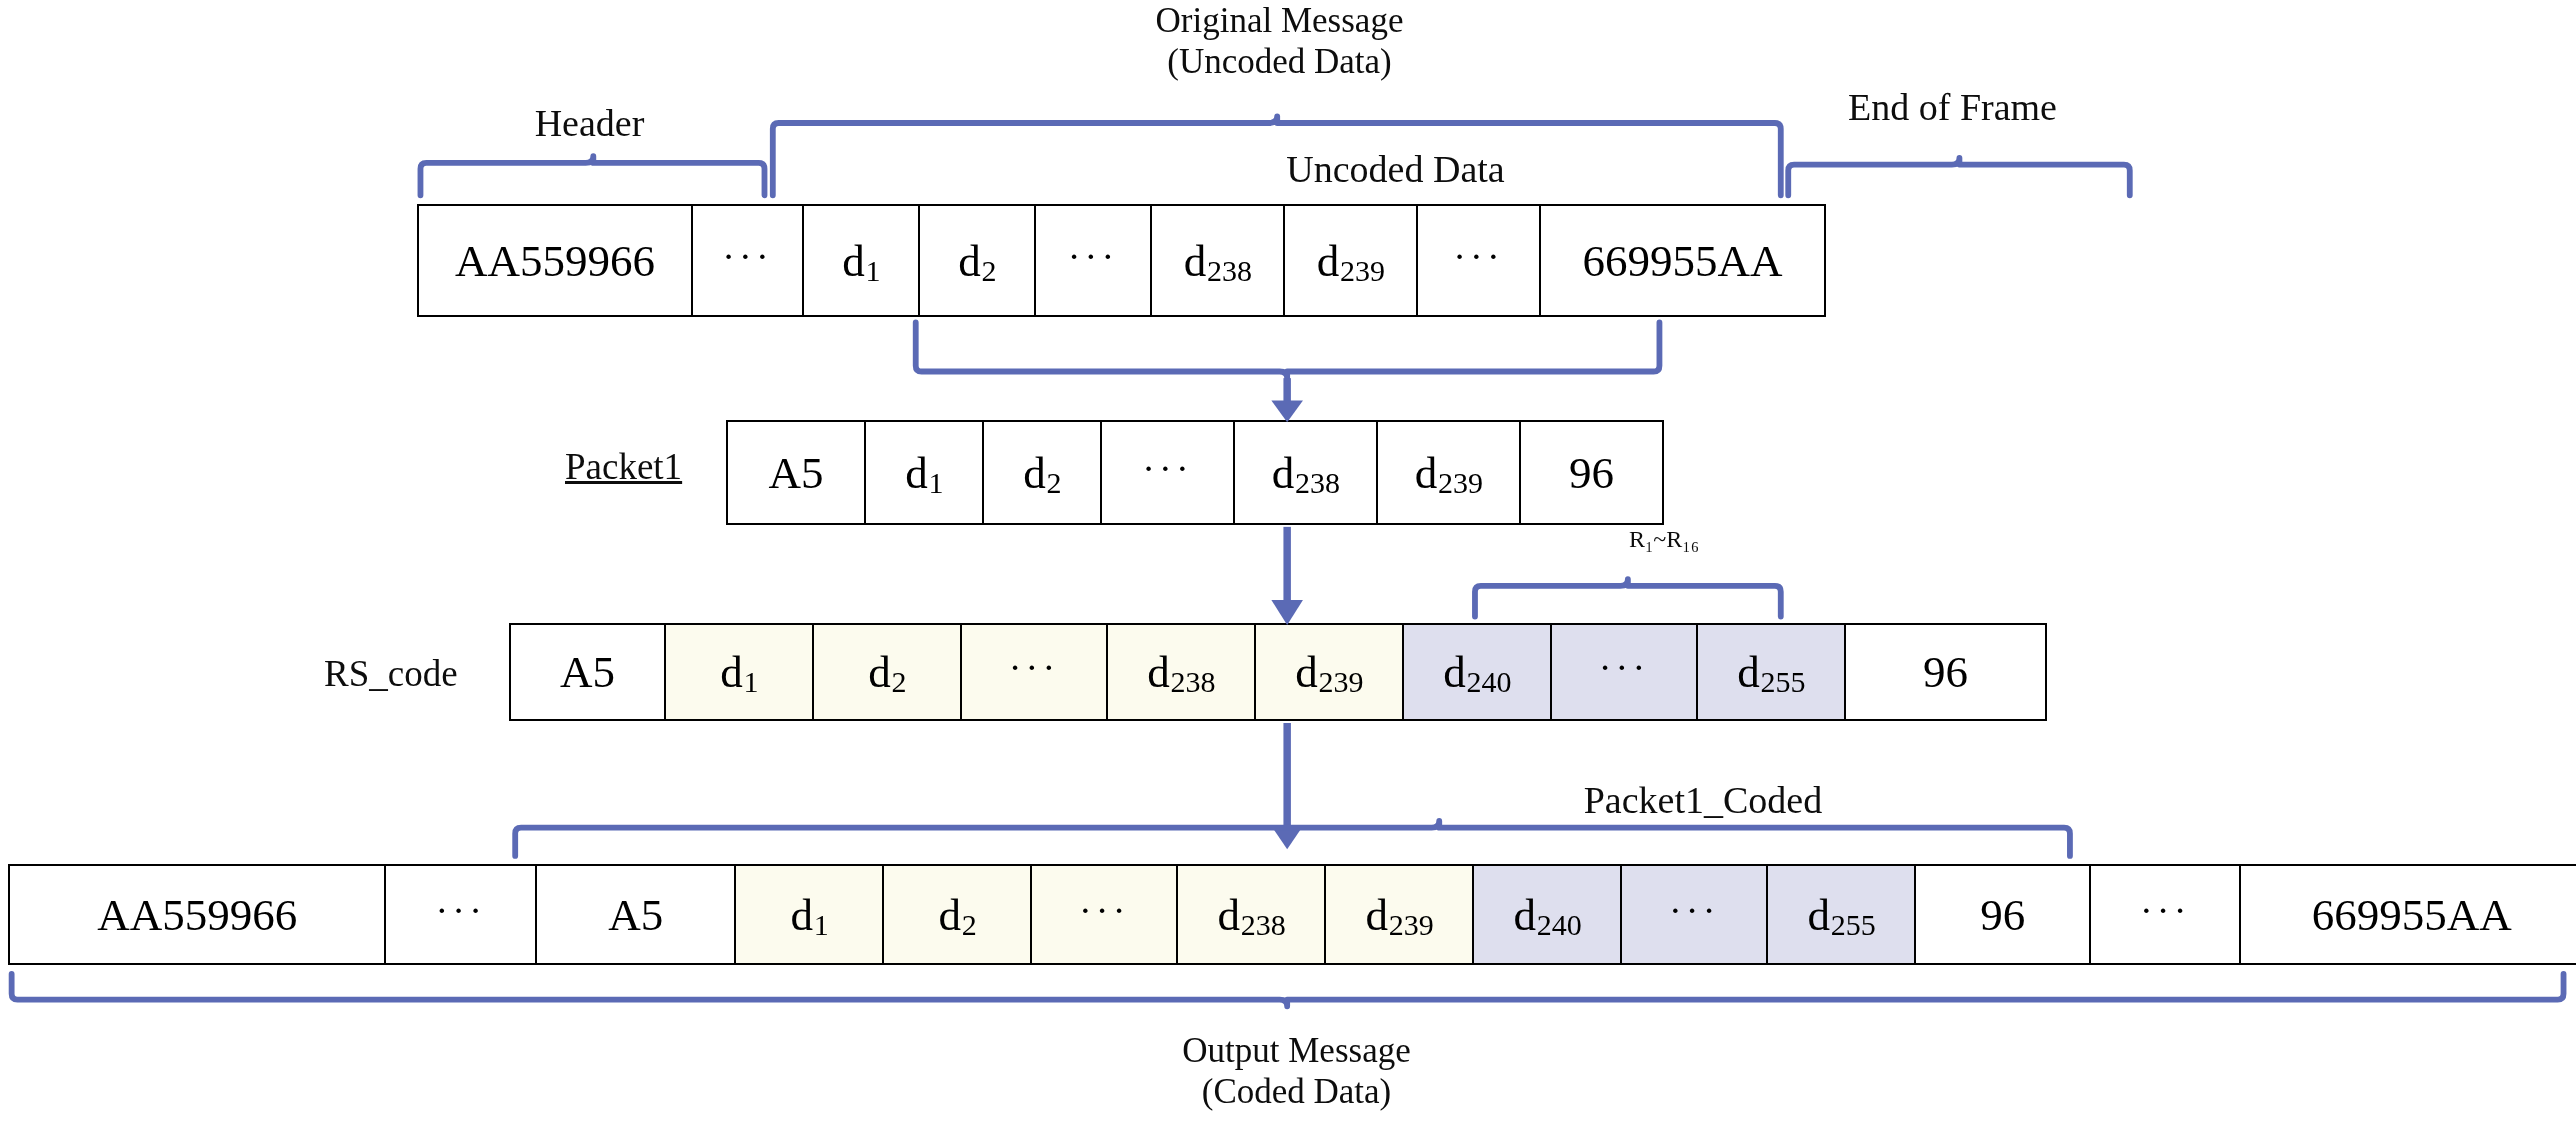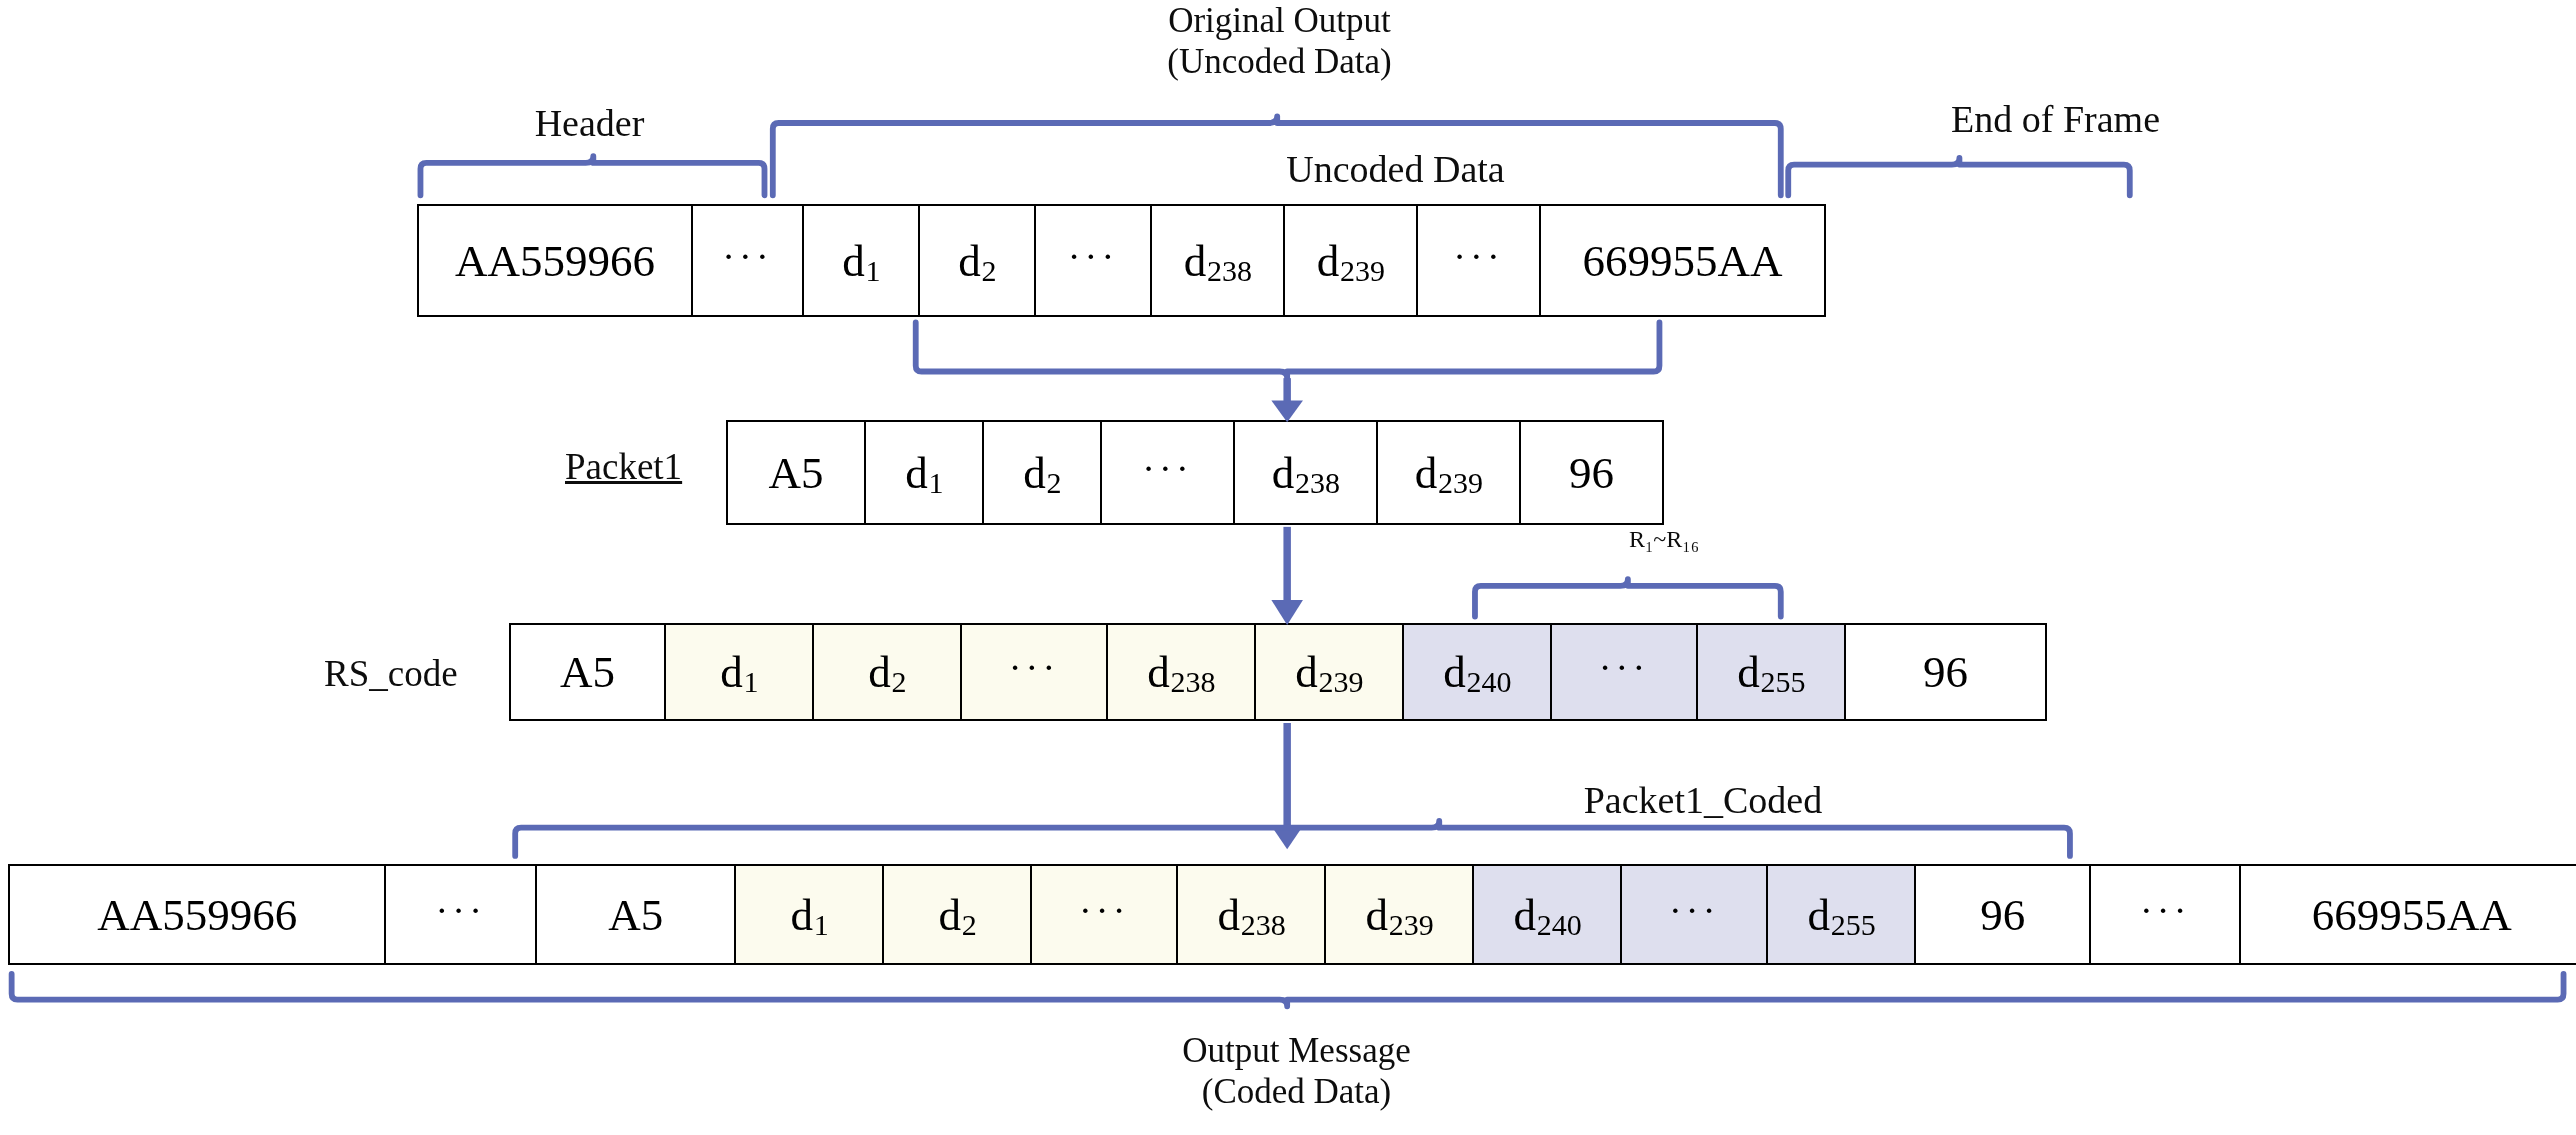--- a/index.html
+++ b/index.html
@@ -29,29 +29,29 @@
               pointer-events:none;}
   .br{fill:none;stroke:#5B6AB5;stroke-width:7;
       stroke-linecap:round;stroke-linejoin:round;}
   .ar{fill:none;stroke:#5B6AB5;stroke-width:9;}
   .arh{fill:#5B6AB5;}
 </style>
 </head>
 <body>
 
 <div class="lbl2" style="left:1130px;top:0px;width:299px;">
-  <span>Original Output</span><br>
+  <span>Original Message</span><br>
   <span>(Uncoded Data)</span>
 </div>
 
 <div class="lbl" style="left:465px;top:102px;width:249px;">Header</div>
 
 <div class="lbl" style="left:1246px;top:148px;width:299px;">Uncoded Data</div>
 
-<div class="lbl" style="left:1745px;top:98px;width:415px;text-align:right;">End of  Frame</div>
+<div class="lbl" style="left:1745px;top:86px;width:415px;">End of  Frame</div>
 
 <div class="rowlabel" style="left:565px;top:445px;text-decoration:underline;">Packet1</div>
 
 <div class="rowlabel" style="left:324px;top:652px;">RS_code</div>
 
 <div class="lbl" style="left:1531px;top:526px;width:266px;font-size:24px;">R₁~R₁₆</div>
 
 <div class="lbl" style="left:1429px;top:779px;width:548px;">Packet1_Coded</div>
 
 <div class="lbl2" style="left:1147px;top:1030px;width:299px;">

